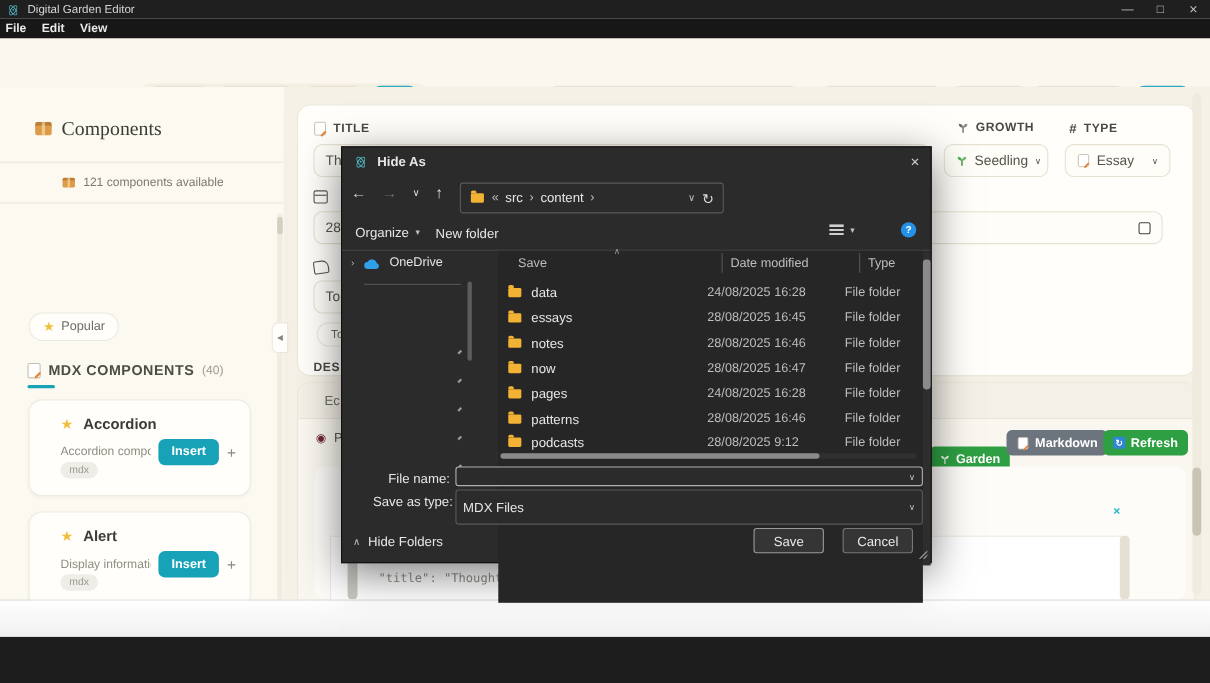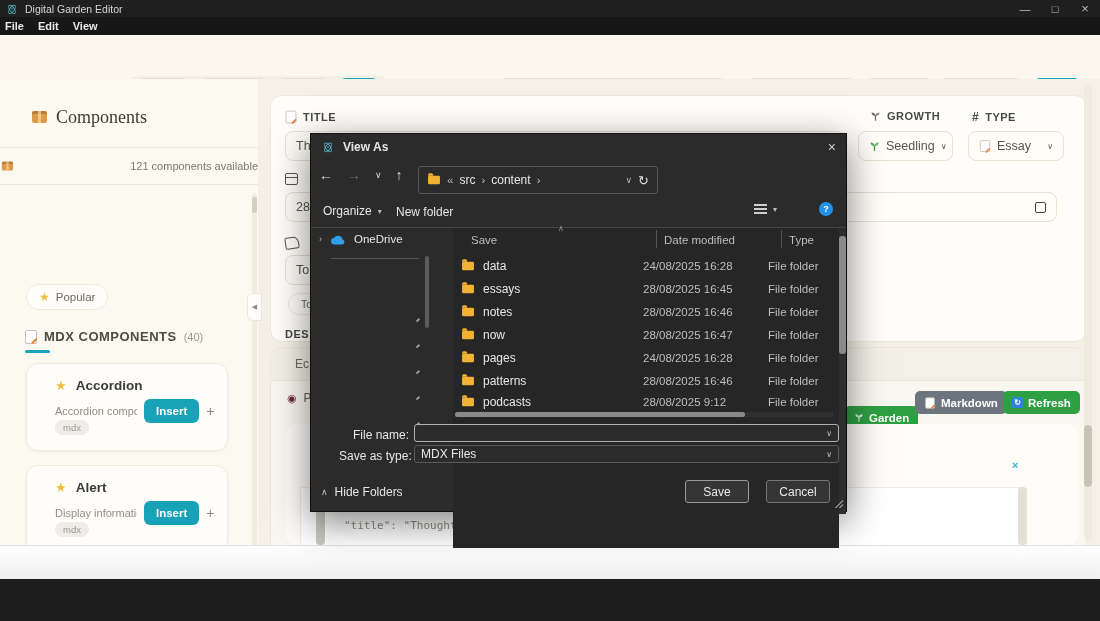--- a/index.html
+++ b/index.html
@@ -117,21 +117,21 @@
     <span>Save</span>
   </div>
 </div>
 
 <div class="abs sidebar">
   <div class="flex" style="height:44px;padding-left:32px;gap:9px;margin-top:16px">
     <span class="pkg"></span>
     <span class="serif" style="font-size:18px;color:#3d3d38">Components</span>
   </div>
   <div style="border-top:1px solid #ece7da;margin-top:8px"></div>
-  <div class="flex" style="justify-content:space-between;gap:6px;height:36px">
+  <div class="flex" style="justify-content:center;gap:6px;height:36px">
     <span class="pkg small"></span>
     <span style="font-size:11px;color:#7c7a6e">121 components available</span>
   </div>
   <div style="border-top:1px solid #ece7da"></div>
 
 
   <div class="abs pill" style="left:26px;top:205px">
     <span style="color:#f0bf3a;font-size:12px">★</span>
     <span>Popular</span>
   </div>
@@ -275,21 +275,21 @@
     <div style="width:8px;height:62px;background:#c9c4b6;border-radius:4px;margin-top:340px"></div>
   </div>
 </div>
 
 <div class="abs dialog">
   
   <div class="flex" style="height:26px;padding:0 10px">
     <span class="atom" style="transform:scale(.8)">
         <i></i>
       </span>
-    <span class="dtext" style="margin-left:8px;font-weight:bold">View As</span>
+    <span class="dtext" style="margin-left:8px;font-weight:bold">Hide As</span>
     <span style="margin-left:auto;color:#cfcfcf;font-size:14px">×</span>
   </div>
 
   
   <div class="abs flex" style="left:8px;top:33px;gap:14px">
     <span class="dlg-ico" style="font-size:14px">←</span>
     <span style="font-size:14px;color:#6f6f6f">→</span>
     <span class="dlg-ico" style="font-size:9px">∨</span>
     <span class="dlg-ico" style="font-size:14px">↑</span>
   </div>
@@ -432,21 +432,21 @@
     <div style="width:7px;height:118px;background:#8a8a8a;border-radius:3px;margin-top:6px"></div>
   </div>
 
   
   <span class="abs dtext" style="left:42px;top:294px">File name:</span>
   <div class="abs dbox" style="left:103px;top:290px;width:425px;height:18px;border-color:#b0b0b0;padding:0 6px">
     <input style="background: transparent; border: none; outline: none; color: rgb(230, 230, 230); font-size: 11.5px; width: 380px; font-family: inherit; caret-color: rgb(255, 255, 255);">
     <span style="margin-left:auto;font-size:8px;color:#bdbdbd">∨</span>
   </div>
   <span class="abs dtext" style="left:28px;top:315px">Save as type:</span>
-  <div class="abs dbox" style="left:103px;top:311px;width:425px;height:18px;padding:0 6px">
+  <div class="abs dbox" style="left:103px;top:311px;width:425px;height:32px;padding:0 6px">
     <span class="dtext">MDX Files</span>
     <span style="margin-left:auto;font-size:8px;color:#bdbdbd">∨</span>
   </div>
 
   
   <div class="abs flex" style="left:10px;top:351px;gap:7px">
     <span style="color:#bdbdbd;font-size:9px">∧</span>
     <span class="dtext">Hide Folders</span>
   </div>
   <div class="dbtn" style="left:374px;top:346px;width:64px;height:23px;border-color:#9a9a9a">

